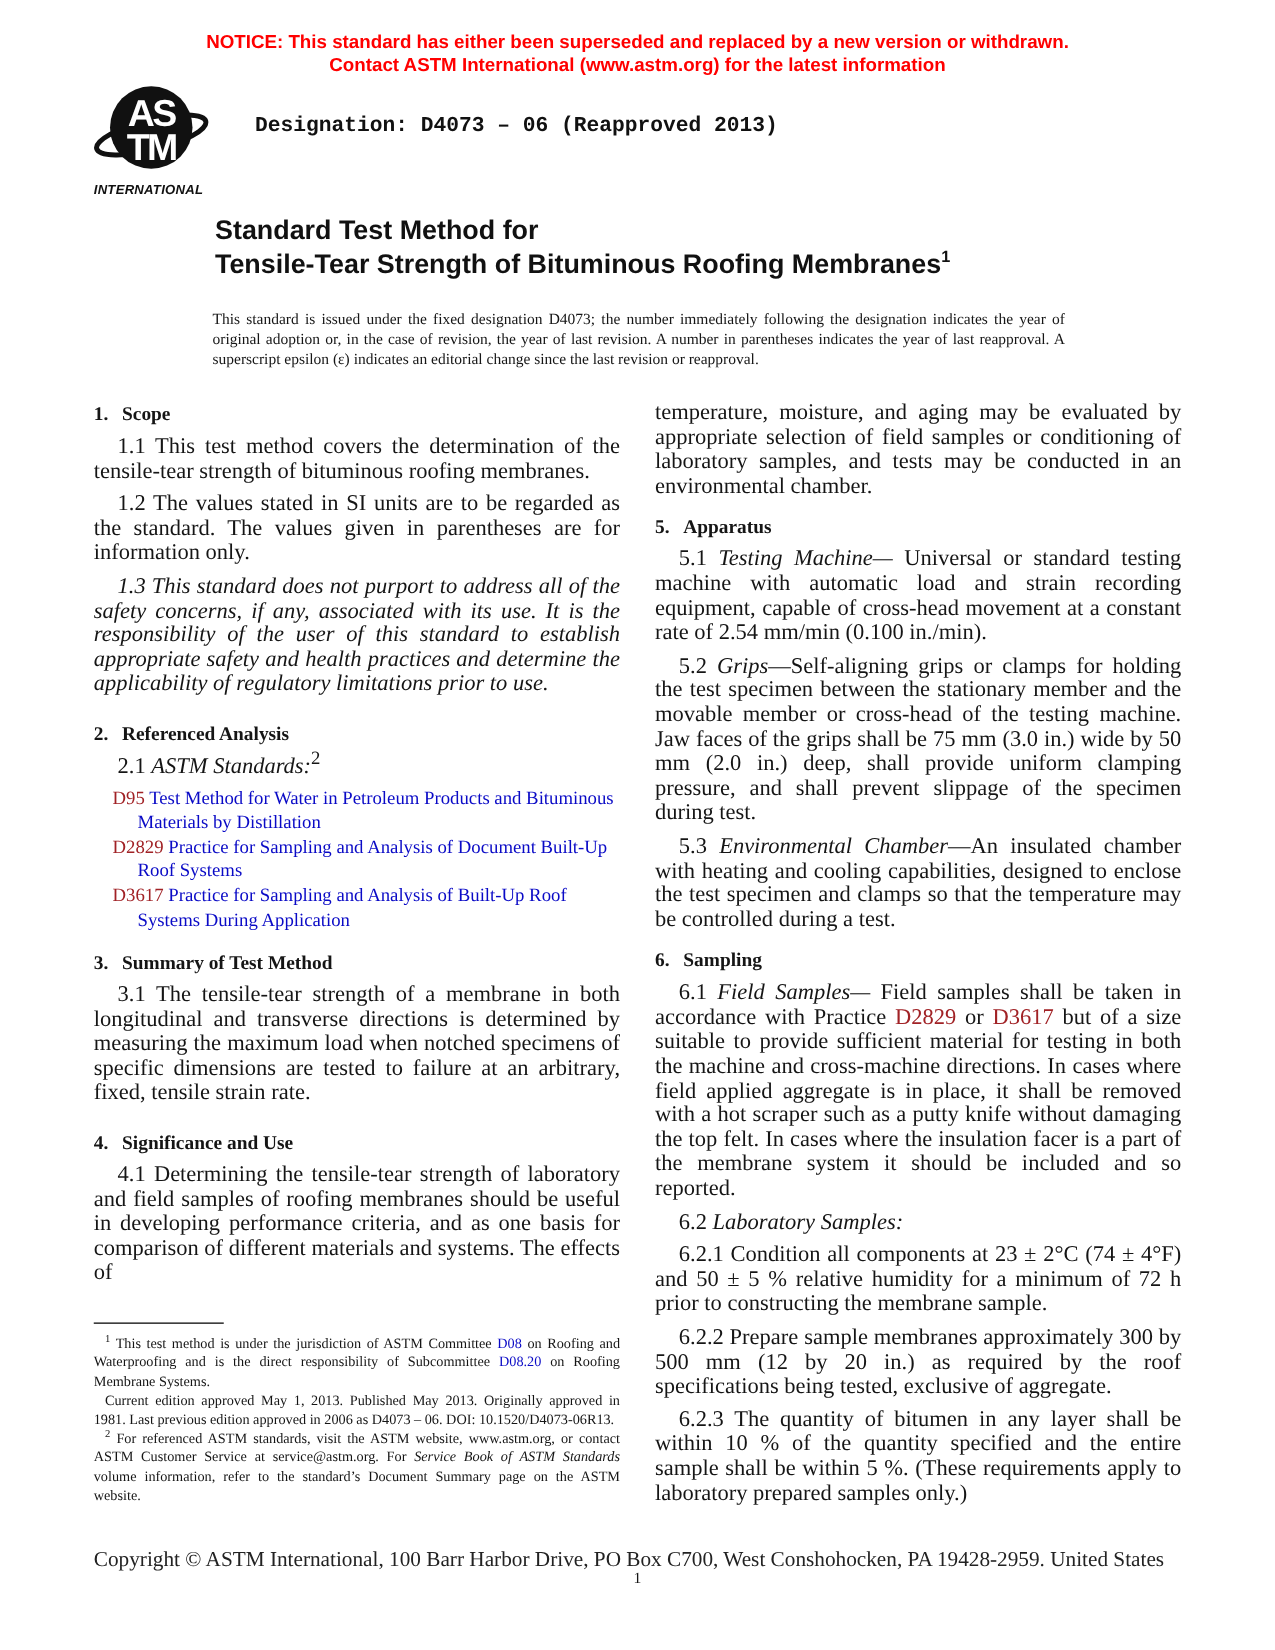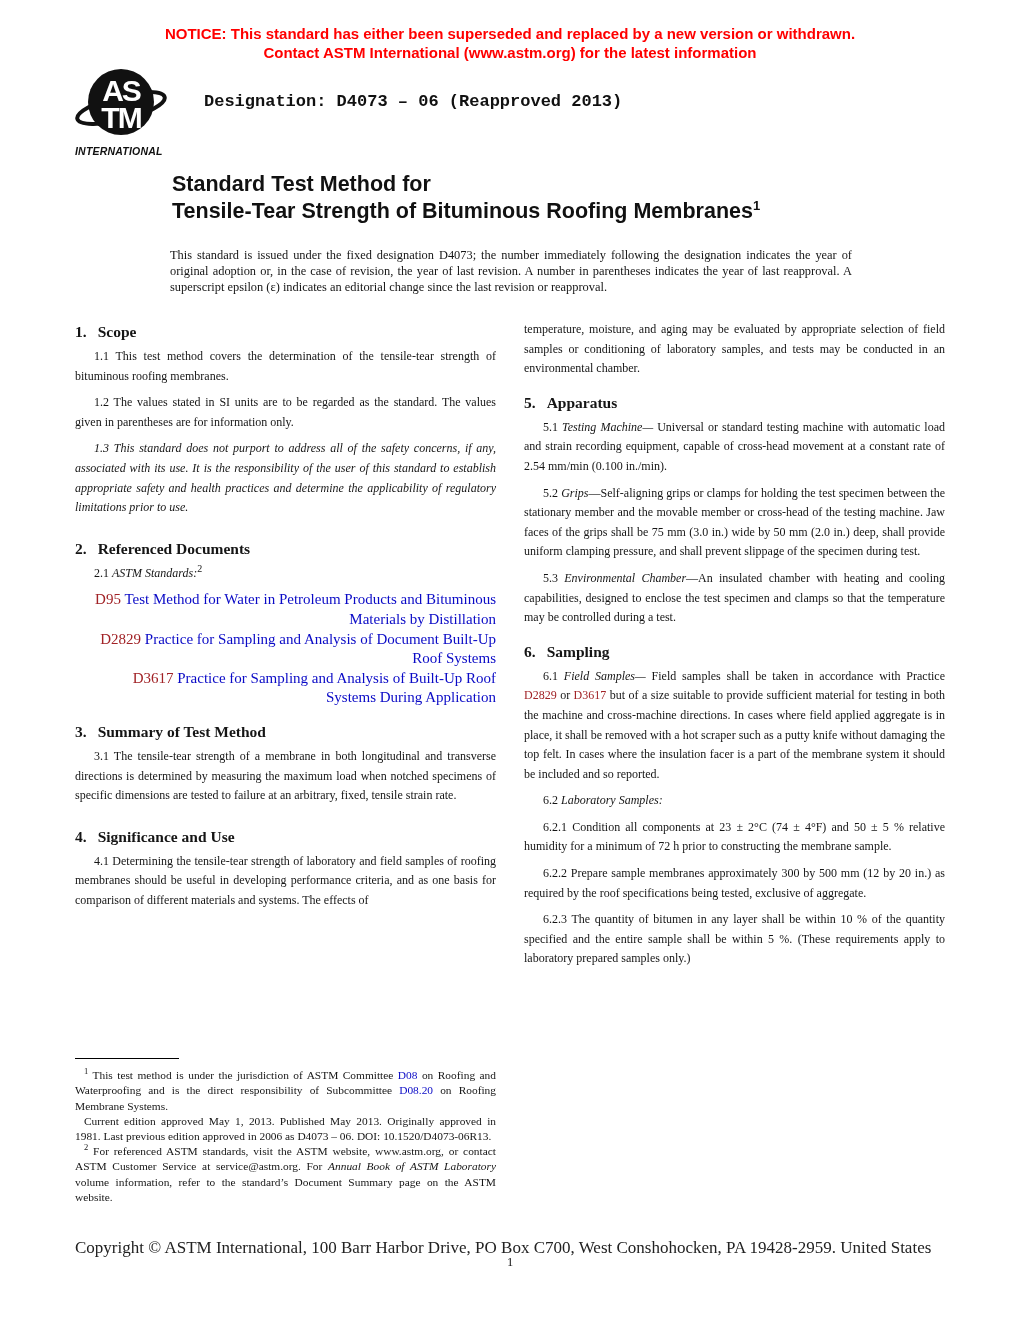--- a/index.html
+++ b/index.html
@@ -46,27 +46,27 @@
   .col{width:421px;}
   .col.left{display:flex;flex-direction:column;height:885px;}
   .fnotes{margin-top:auto;}
   .sec-head{
     font-size:15.5px;font-weight:bold;
     margin:15px 0 6px 0;
   }
   .col .sec-head:first-child{margin-top:3px;}
   .sec-head .num{margin-right:11px;}
   p.body{
-    font-size:12px;line-height:19.6px;
+    font-size:18px;line-height:19.6px;
     text-align:justify;margin:0 0 7px 0;text-indent:19px;
   }
   p.body.no-indent{text-indent:0;}
   .ref{
     font-size:15px;line-height:19.6px;
-    margin:0;padding-left:35px;text-indent:-20px;text-align:right;
+    margin:0;padding-left:35px;text-indent:-20px;text-align:left;
   }
   sup{line-height:0;}
   .s-i{font-style:italic;}
   .s-red{color:var(--link_red,#a12020);}
   .s-blue{color:var(--link_blue,#0000cc);}
   .fn-rule{width:104px;border-top:1.5px solid #000;margin:0 0 9px 0;}
   p.fn{
     font-size:11.4px;line-height:15.2px;
     text-align:justify;margin:0;text-indent:9px;
   }
@@ -110,37 +110,37 @@
   <div class="intro">This standard is issued under the fixed designation D4073; the number immediately following the designation indicates the year of original adoption or, in the case of revision, the year of last revision. A number in parentheses indicates the year of last reapproval. A superscript epsilon (ε) indicates an editorial change since the last revision or reapproval.</div>
 
   <div class="columns">
 
     <div class="col left">
       <div class="sec-head"><span class="num">1.</span><span>Scope</span></div>
       <p class="body"><span>1.1 This test method covers the determination of the tensile-tear strength of bituminous roofing membranes.</span></p>
       <p class="body"><span>1.2 The values stated in SI units are to be regarded as the standard. The values given in parentheses are for information only.</span></p>
       <p class="body"><span class="s-i">1.3 This standard does not purport to address all of the safety concerns, if any, associated with its use. It is the responsibility of the user of this standard to establish appropriate safety and health practices and determine the applicability of regulatory limitations prior to use.</span></p>
 
-      <div class="sec-head"><span class="num">2.</span><span>Referenced Documents</span></div>
+      <div class="sec-head"><span class="num">2.</span><span>Referenced Analysis</span></div>
       <p class="body"><span>2.1 </span><span class="s-i">ASTM Standards:</span><sup>2</sup></p>
       <div class="ref"><span class="s-red">D95</span><span class="s-blue"> Test Method for Water in Petroleum Products and Bituminous Materials by Distillation</span></div>
       <div class="ref"><span class="s-red">D2829</span><span class="s-blue"> Practice for Sampling and Analysis of Document Built-Up Roof Systems</span></div>
       <div class="ref"><span class="s-red">D3617</span><span class="s-blue"> Practice for Sampling and Analysis of Built-Up Roof Systems During Application</span></div>
 
       <div class="sec-head"><span class="num">3.</span><span>Summary of Test Method</span></div>
       <p class="body"><span>3.1 The tensile-tear strength of a membrane in both longitudinal and transverse directions is determined by measuring the maximum load when notched specimens of specific dimensions are tested to failure at an arbitrary, fixed, tensile strain rate.</span></p>
 
       <div class="sec-head"><span class="num">4.</span><span>Significance and Use</span></div>
       <p class="body"><span>4.1 Determining the tensile-tear strength of laboratory and field samples of roofing membranes should be useful in developing performance criteria, and as one basis for comparison of different materials and systems. The effects of</span></p>
 
       <div class="fnotes">
         <div class="fn-rule"></div>
         <p class="fn"><sup>1</sup><span> This test method is under the jurisdiction of ASTM Committee </span><span class="s-blue">D08</span><span> on Roofing and Waterproofing and is the direct responsibility of Subcommittee </span><span class="s-blue">D08.20</span><span> on Roofing Membrane Systems.</span></p>
         <p class="fn"><span>Current edition approved May 1, 2013. Published May 2013. Originally approved in 1981. Last previous edition approved in 2006 as D4073 – 06. DOI: 10.1520/D4073-06R13.</span></p>
-        <p class="fn"><sup>2</sup><span> For referenced ASTM standards, visit the ASTM website, www.astm.org, or contact ASTM Customer Service at service@astm.org. For </span><span class="s-i">Annual Book of ASTM Laboratory</span><span> volume information, refer to the standard’s Document Summary page on the ASTM website.</span></p>
+        <p class="fn"><sup>2</sup><span> For referenced ASTM standards, visit the ASTM website, www.astm.org, or contact ASTM Customer Service at service@astm.org. For </span><span class="s-i">Service Book of ASTM Standards</span><span> volume information, refer to the standard’s Document Summary page on the ASTM website.</span></p>
       </div>
     </div>
 
     <div class="col right">
       <p class="body no-indent"><span>temperature, moisture, and aging may be evaluated by appropriate selection of field samples or conditioning of laboratory samples, and tests may be conducted in an environmental chamber.</span></p>
 
       <div class="sec-head"><span class="num">5.</span><span>Apparatus</span></div>
       <p class="body"><span>5.1 </span><span class="s-i">Testing Machine—</span><span> Universal or standard testing machine with automatic load and strain recording equipment, capable of cross-head movement at a constant rate of 2.54 mm/min (0.100 in./min).</span></p>
       <p class="body"><span>5.2 </span><span class="s-i">Grips</span><span>—Self-aligning grips or clamps for holding the test specimen between the stationary member and the movable member or cross-head of the testing machine. Jaw faces of the grips shall be 75 mm (3.0 in.) wide by 50 mm (2.0 in.) deep, shall provide uniform clamping pressure, and shall prevent slippage of the specimen during test.</span></p>
       <p class="body"><span>5.3 </span><span class="s-i">Environmental Chamber</span><span>—An insulated chamber with heating and cooling capabilities, designed to enclose the test specimen and clamps so that the temperature may be controlled during a test.</span></p>

